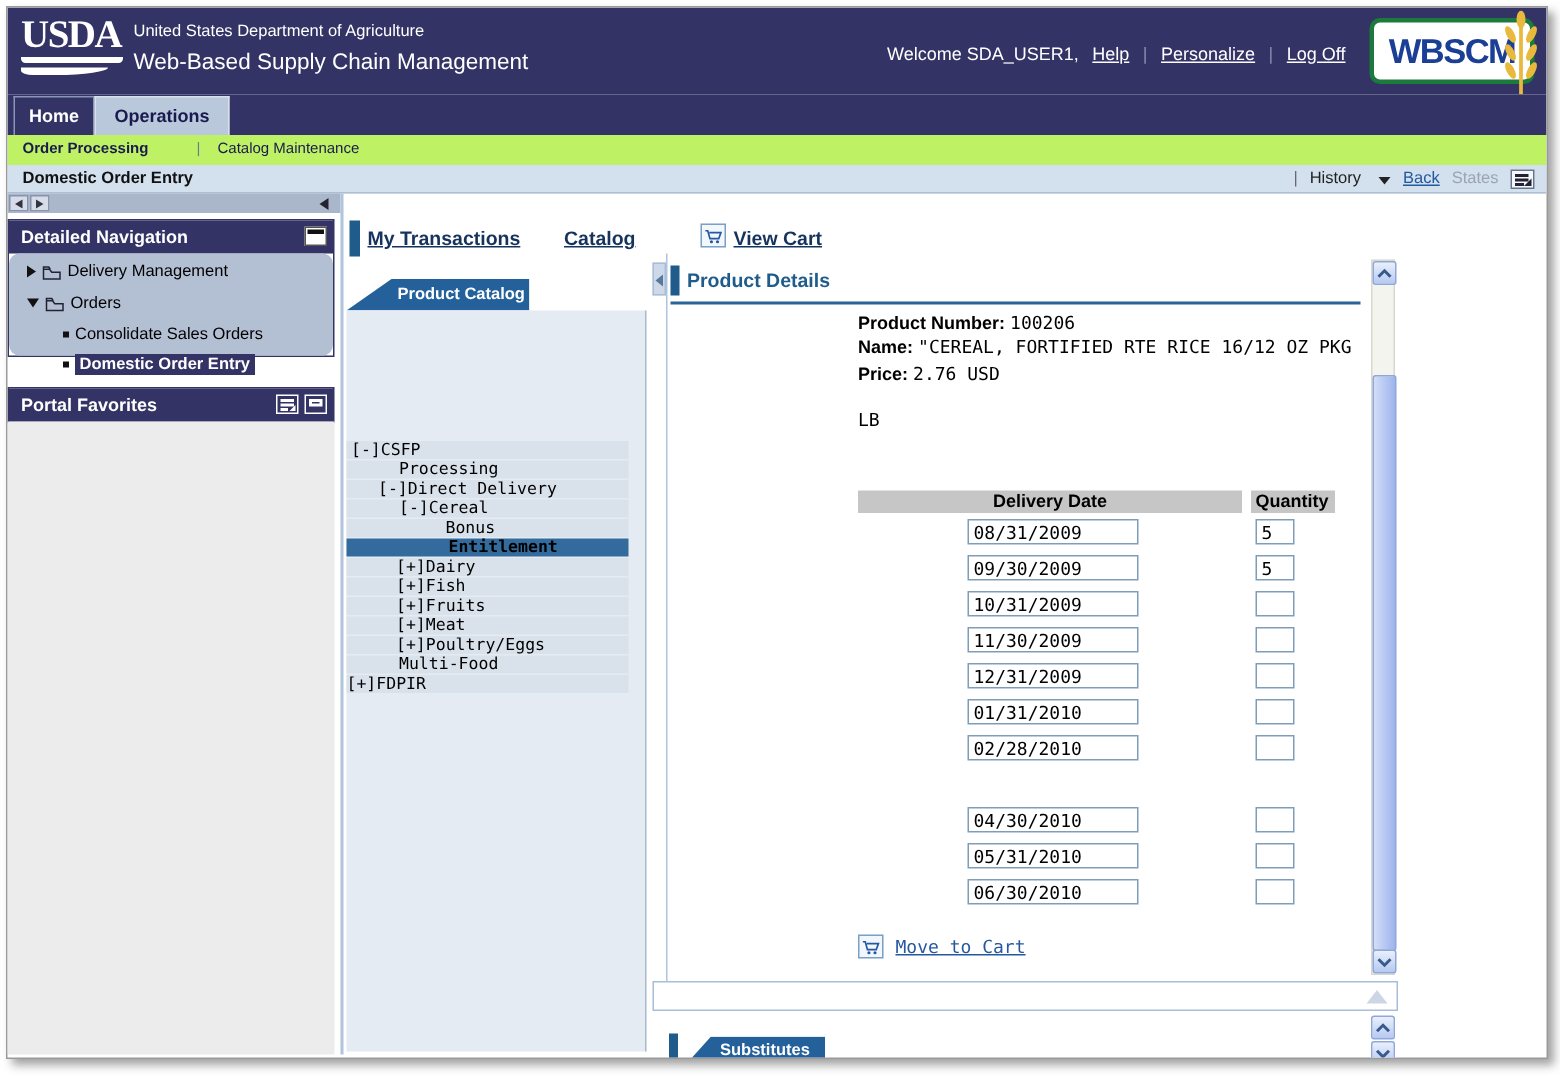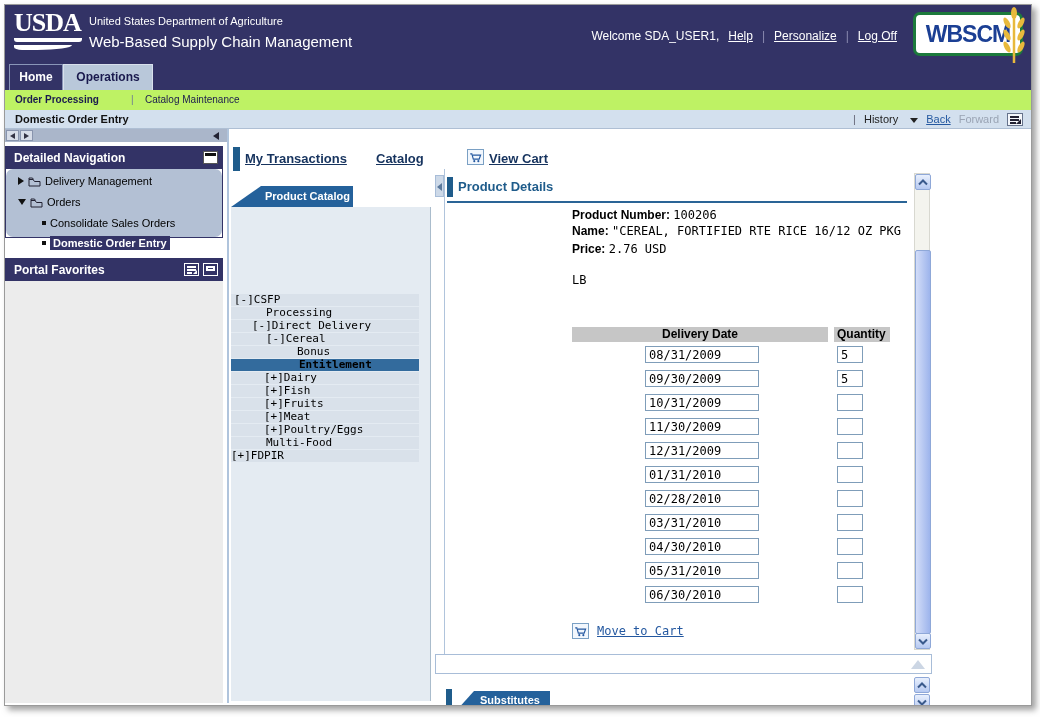--- a/index.html
+++ b/index.html
@@ -183,21 +183,21 @@
 
   <div class="titlebar">
     <span class="page-title">Domestic Order Entry</span>
     <div class="tb-right">
       <span class="sep">|</span>
       <span class="hist">
         <span>History</span>
         <span class="tri-dn"></span>
       </span>
       <a class="back-link">Back</a>
-      <span class="fwd">Forward</span>
+      <span class="fwd">States</span>
       <span class="page-opt">
         <i class="l1"></i>
             <i class="l2"></i>
             <i class="l3"></i>
             <span class="ct"></span>
       </span>
     </div>
   </div>
 
   <div class="side-strip">
@@ -335,24 +335,20 @@
       <input class="in-qty" value="" style="">
     </div>
     <div class="trow" style="top:297px;">
       <input class="in-date" value="01/31/2010" style="">
       <input class="in-qty" value="" style="">
     </div>
     <div class="trow" style="top:321px;">
       <input class="in-date" value="02/28/2010" style="">
       <input class="in-qty" value="" style="">
     </div>
-    <div class="trow" style="top:345px;">
-      <input class="in-date" value="03/31/2010" style="">
-      <input class="in-qty" value="" style="">
-    </div>
     <div class="trow" style="top:369px;">
       <input class="in-date" value="04/30/2010" style="">
       <input class="in-qty" value="" style="">
     </div>
     <div class="trow" style="top:393px;">
       <input class="in-date" value="05/31/2010" style="">
       <input class="in-qty" value="" style="">
     </div>
     <div class="trow" style="top:417px;">
       <input class="in-date" value="06/30/2010" style="">

